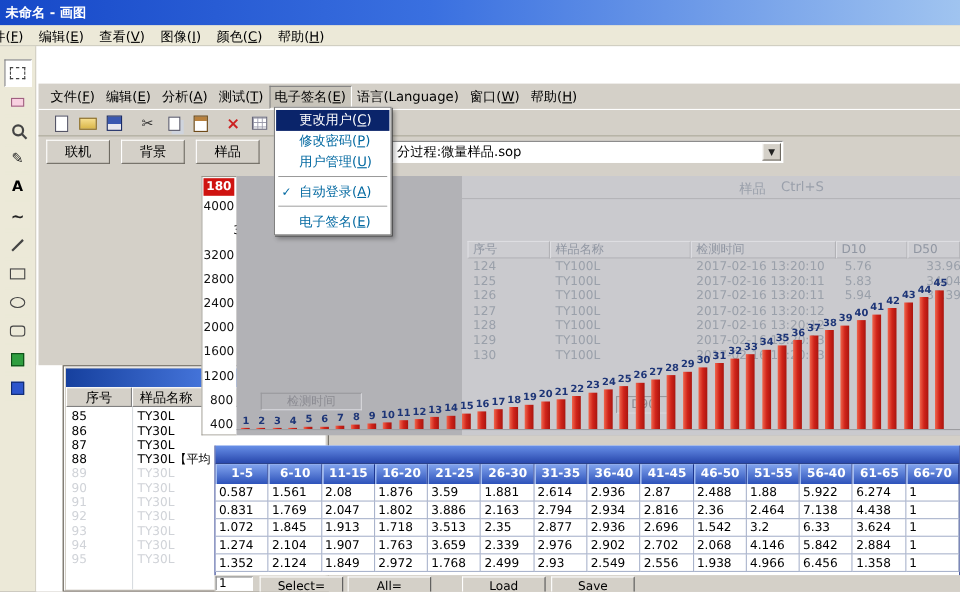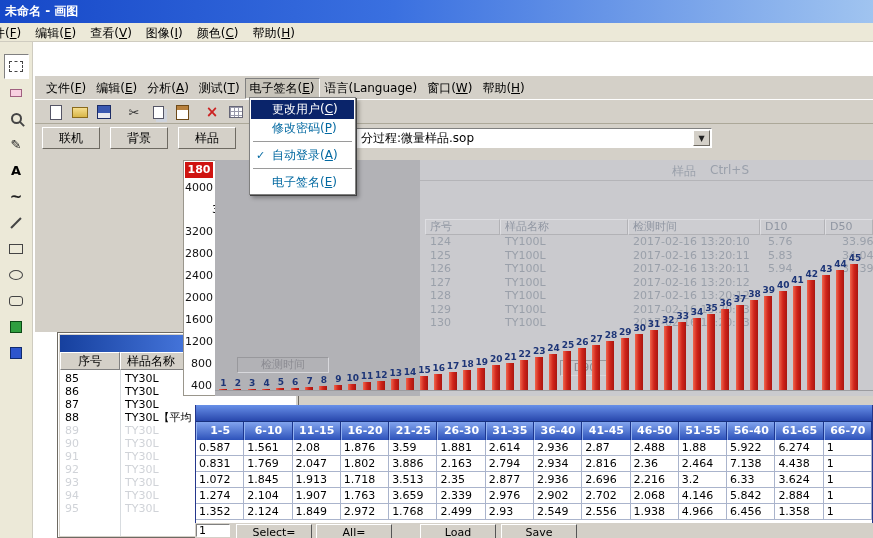--- a/index.html
+++ b/index.html
@@ -484,21 +484,21 @@
         <div class="bt-row">
           <div class="bt-cell">1.072</div>
           <div class="bt-cell">1.845</div>
           <div class="bt-cell">1.913</div>
           <div class="bt-cell">1.718</div>
           <div class="bt-cell">3.513</div>
           <div class="bt-cell">2.35</div>
           <div class="bt-cell">2.877</div>
           <div class="bt-cell">2.936</div>
           <div class="bt-cell">2.696</div>
-          <div class="bt-cell">2.216</div>
+          <div class="bt-cell">1.542</div>
           <div class="bt-cell">3.2</div>
           <div class="bt-cell">6.33</div>
           <div class="bt-cell">3.624</div>
           <div class="bt-cell">1</div>
         </div>
         <div class="bt-row">
           <div class="bt-cell">1.274</div>
           <div class="bt-cell">2.104</div>
           <div class="bt-cell">1.907</div>
           <div class="bt-cell">1.763</div>
@@ -536,19 +536,20 @@
     <input class="bb-input" value="1" style="">
   <div class="bb-btn" style="left: 41px;">Select=</div>
       <div class="bb-btn" style="left: 121px;">All=</div>
       <div class="bb-btn" style="left: 225px;">Load</div>
       <div class="bb-btn" style="left: 306px;">Save</div>
     </div>
 
   <div class="ddmenu abs" id="dropdown">
       <div class="dd-item hl"><span>更改用户(<u>C</u>)</span></div>
       <div class="dd-item"><span>修改密码(<u>P</u>)</span></div>
+      <div class="dd-item"><span>用户管理(<u>U</u>)</span></div>
       <div class="dd-sep"></div>
       <div class="dd-item"><span class="dd-check">✓</span><span>自动登录(<u>A</u>)</span></div>
       <div class="dd-sep"></div>
       <div class="dd-item"><span>电子签名(<u>E</u>)</span></div>
     </div>
 
 </div>
 
 </body></html>

